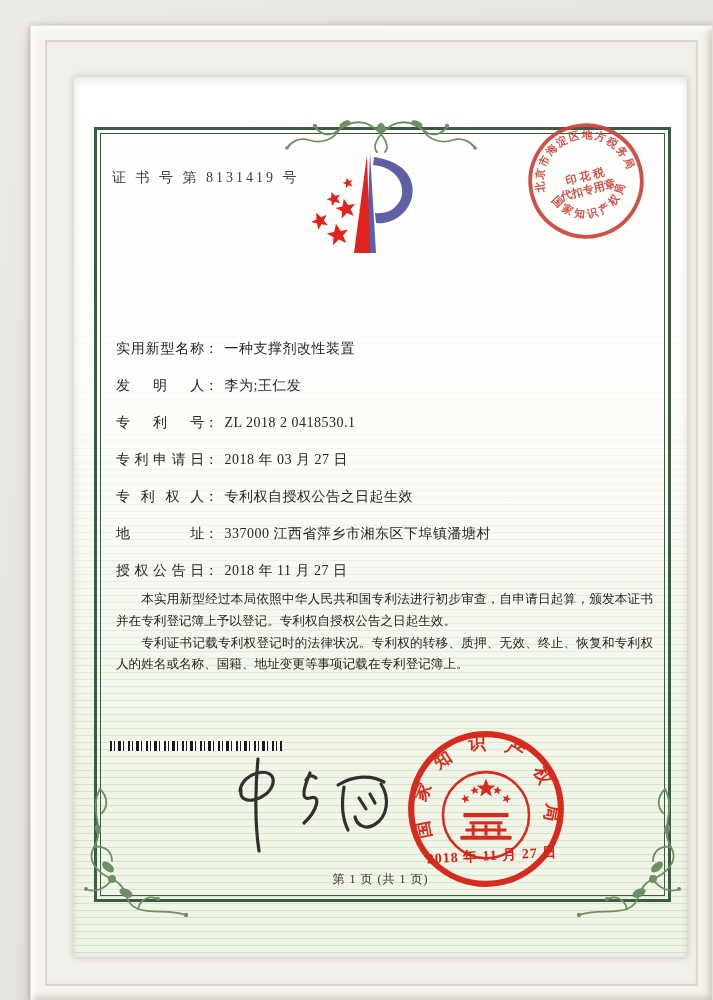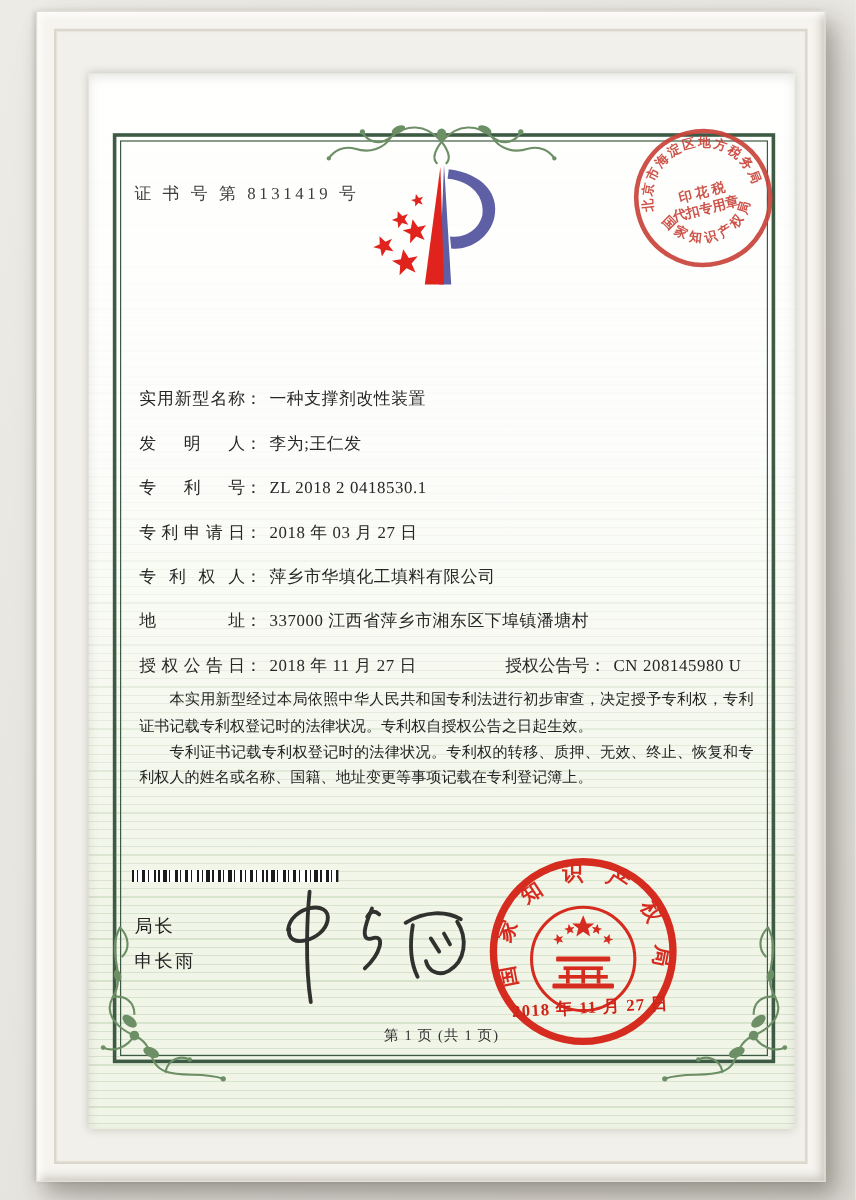--- a/index.html
+++ b/index.html
@@ -6,32 +6,33 @@
   body{
     width:713px;height:1000px;overflow:hidden;
     background:#e9e7e2;
     font-family:"Liberation Serif","DejaVu Serif",serif;
   }
   .stage{position:relative;width:713px;height:1000px;
     background:linear-gradient(135deg,#edebe6 0%,#e6e4df 60%,#dedcd6 100%);}
 
   
   .frame{
-    position:absolute;left:30px;top:9px;width:658px;height:976px;
+    position:absolute;left:30px;top:25px;width:658px;height:976px;
     background:#f2f0ea;
     box-shadow:
       7px 9px 16px rgba(60,55,45,.32),
       16px 20px 34px rgba(60,55,45,.16),
       -2px 0 4px rgba(60,55,45,.18),
       inset 0 0 0 1px #e2dfd6,
       inset 4px 4px 6px rgba(255,255,255,.9),
       inset -4px -4px 7px rgba(125,120,105,.35),
       inset 0 0 0 15px #f6f4ef,
       inset 0 0 0 17px #dbd7cc,
       inset 0 0 0 18px #edebe4;
+    padding-left: 25px;
   }
   
   .paper{
     position:absolute;left:44px;top:52px;right:26px;bottom:44px;
     background:
       linear-gradient(180deg,#fffffe 0%,rgba(255,255,255,.85) 35%,rgba(255,255,255,.35) 60%,rgba(255,255,255,0) 80%),
       repeating-linear-gradient(180deg,rgba(150,180,135,.28) 0 1px,rgba(246,250,240,0) 1px 7px),
       #f1f5e7;
     box-shadow:0 0 7px rgba(70,70,60,.28), inset 0 3px 9px rgba(110,110,95,.18);
   }
@@ -171,44 +172,37 @@
         <div class="frow" style="top:37px">
           <span class="flabel">发明人</span><span class="fcolon">：</span><span class="fval">李为;王仁发</span>
         </div>
         <div class="frow" style="top:74px">
           <span class="flabel">专利号</span><span class="fcolon">：</span><span class="fval">ZL 2018 2 0418530.1</span>
         </div>
         <div class="frow" style="top:111px">
           <span class="flabel">专利申请日</span><span class="fcolon">：</span><span class="fval">2018 年 03 月 27 日</span>
         </div>
         <div class="frow" style="top:148px">
-          <span class="flabel">专利权人</span><span class="fcolon">：</span><span class="fval">萍乡市华填化工填料有限公司</span>
+          <span class="flabel">专利权人</span><span class="fcolon">：</span><span class="fval">专利权自授权公告之日起生效</span>
         </div>
         <div class="frow" style="top:185px">
           <span class="flabel">地址</span><span class="fcolon">：</span><span class="fval">337000 江西省萍乡市湘东区下埠镇潘塘村</span>
         </div>
         <div class="frow" style="top:222px">
           <span class="flabel">授权公告日</span><span class="fcolon">：</span><span class="fval">2018 年 11 月 27 日</span>
-          <span class="frow2-right">
-            <span>授权公告号</span><span class="fcolon">：</span><span class="fval">CN 208145980 U</span>
-          </span>
         </div>
       </div>
 
       <div class="abs paras">
-        <p>本实用新型经过本局依照中华人民共和国专利法进行初步审查，决定授予专利权，专利证书记载专利权登记时的法律状况。专利权自授权公告之日起生效。</p>
+        <p>本实用新型经过本局依照中华人民共和国专利法进行初步审查，自申请日起算，颁发本证书并在专利登记簿上予以登记。专利权自授权公告之日起生效。</p>
         <p>专利证书记载专利权登记时的法律状况。专利权的转移、质押、无效、终止、恢复和专利权人的姓名或名称、国籍、地址变更等事项记载在专利登记簿上。</p>
       </div>
 
       <div class="abs barcode"></div>
 
-      <div class="abs signer">
-        <div>局长</div>
-        <div>申长雨</div>
-      </div>
 
       <svg class="abs sig-svg" width="190" height="115" viewBox="0 0 190 115">
         <g stroke="#1d1d1d" stroke-width="3.2" fill="none" stroke-linecap="round" opacity="0.9">
           <path d="M46,14 C44,34 42,74 47,106"></path>
           <path d="M28,46 C30,26 64,20 61,38 C58,55 26,63 29,45"></path>
           <path d="M98,28 C92,42 88,56 98,53 C110,49 105,66 92,78"></path>
           <path d="M104,33 C100,29 96,31 94,35"></path>
           <path d="M126,40 C142,30 160,30 172,37"></path>
           <path d="M132,42 C129,60 131,75 136,85"></path>
           <path d="M169,39 C178,53 176,72 162,80 C153,85 145,80 143,72"></path>

